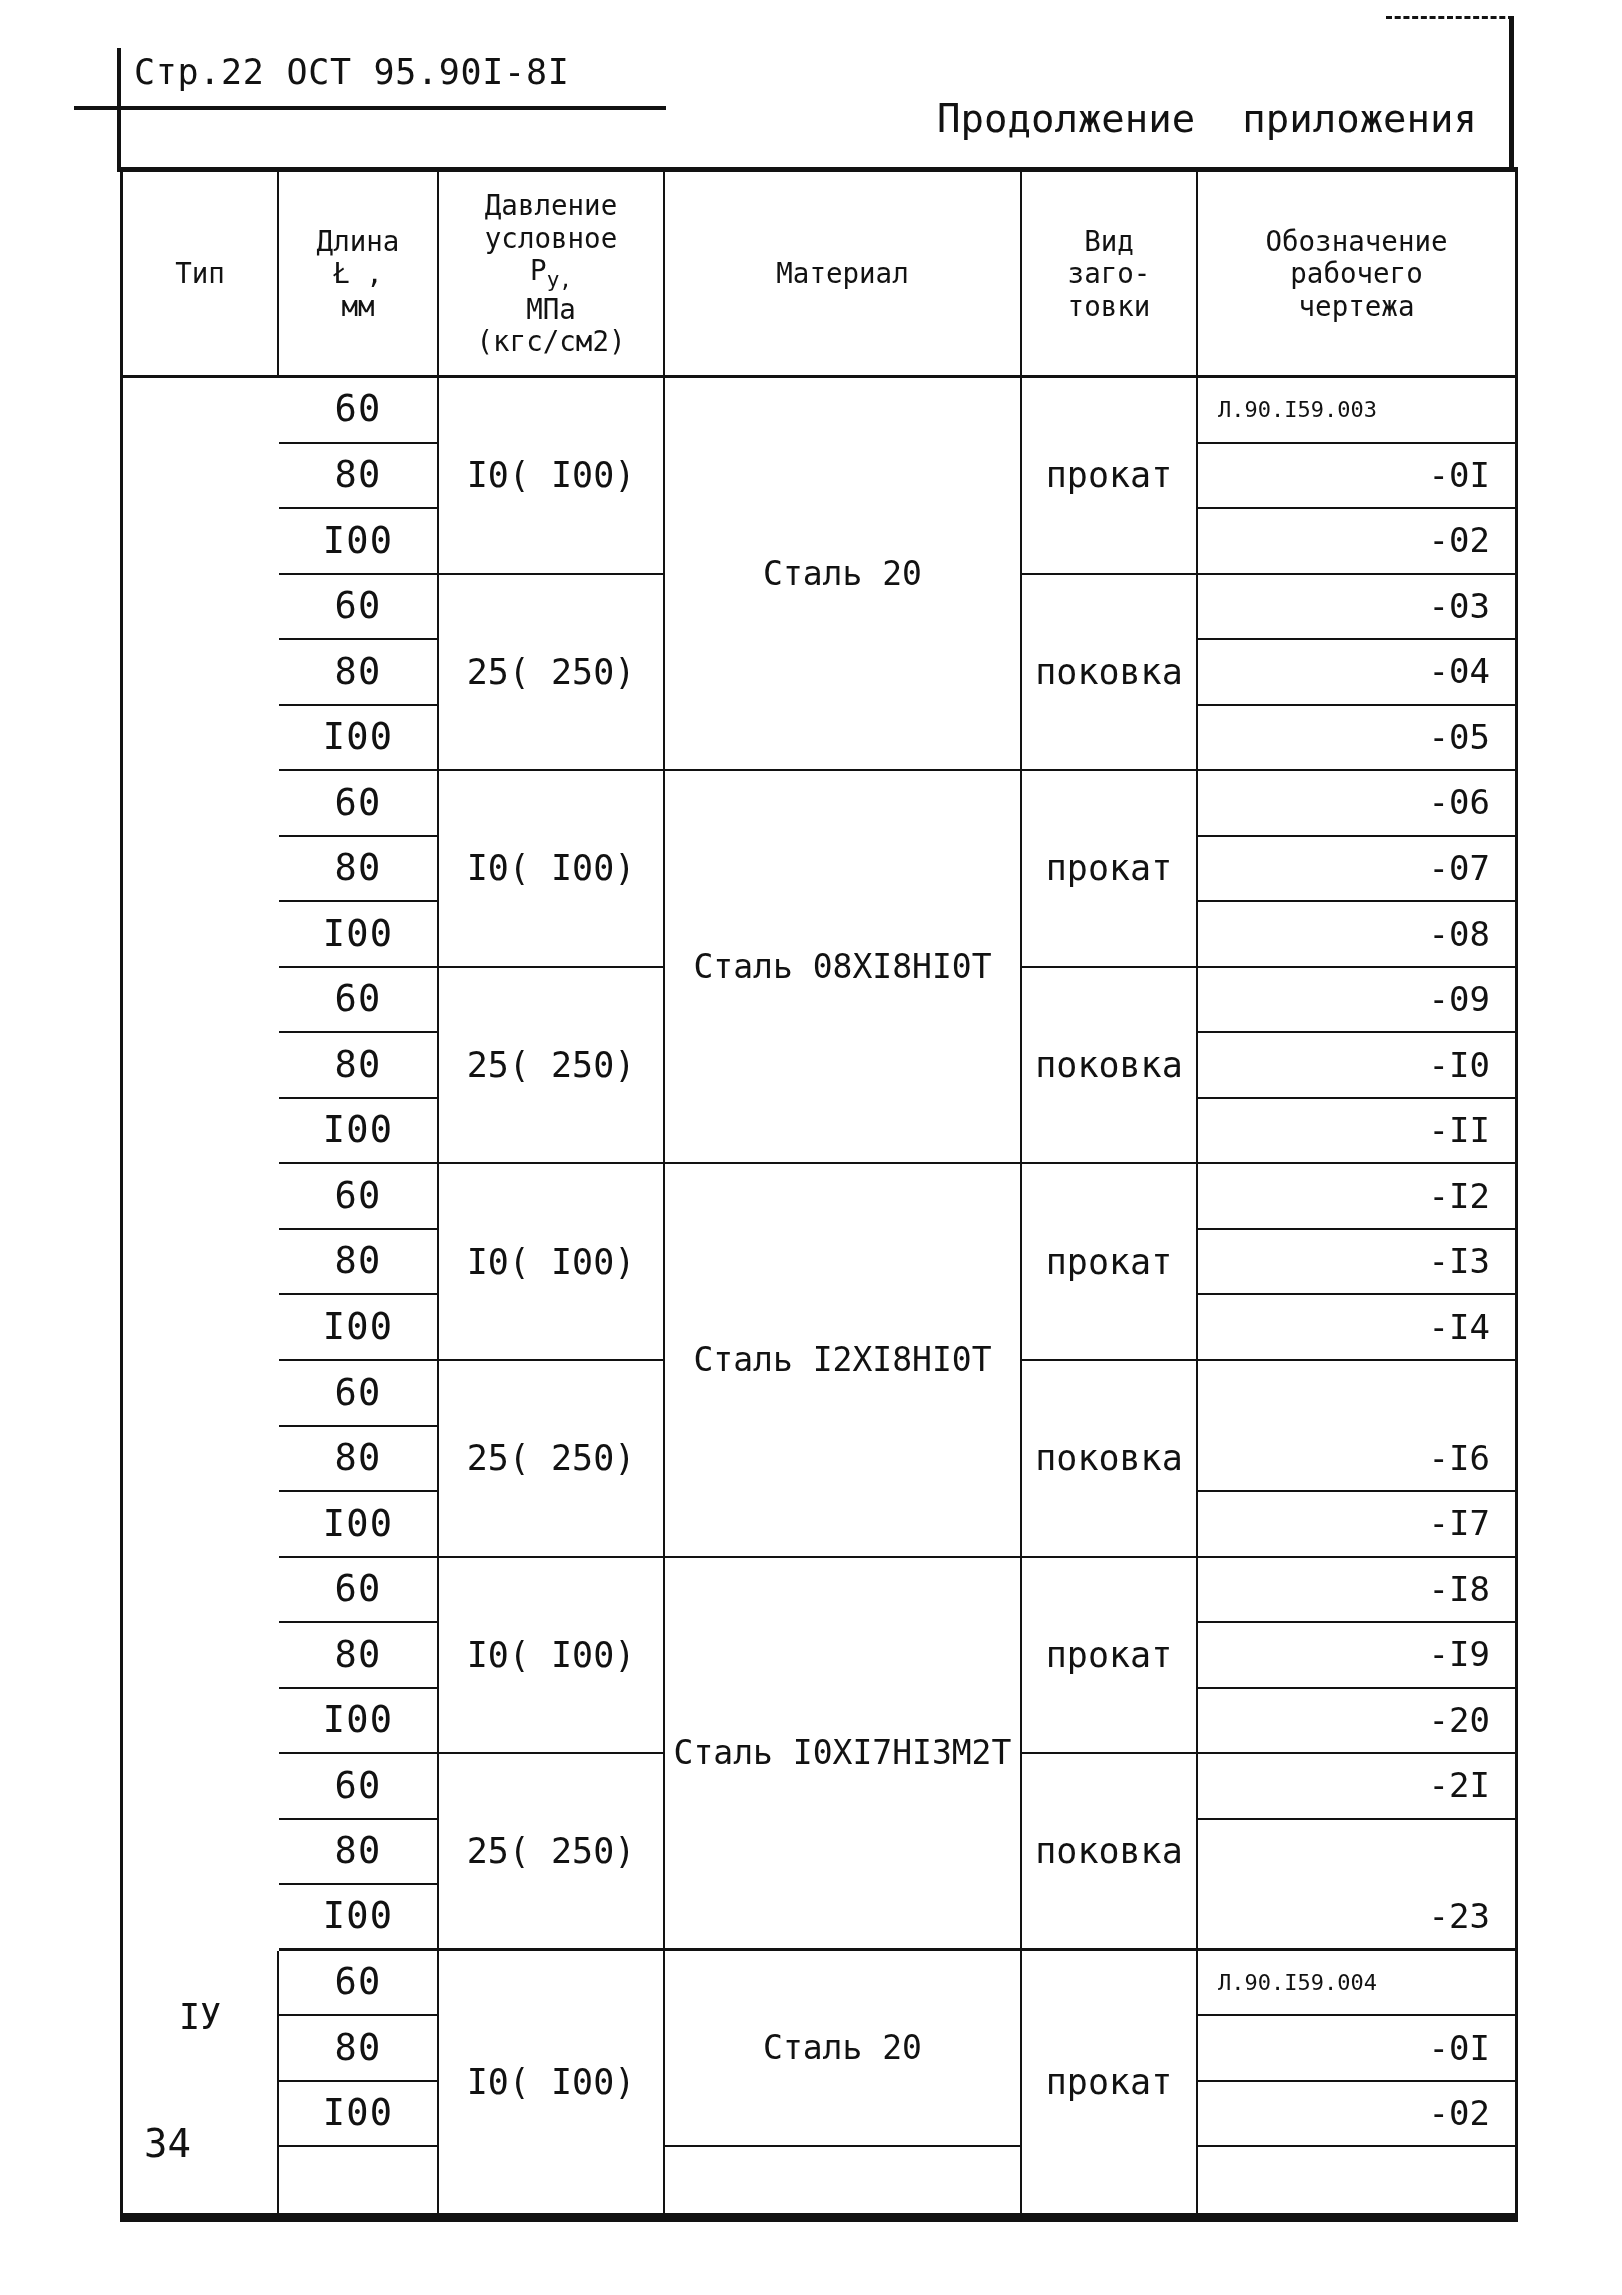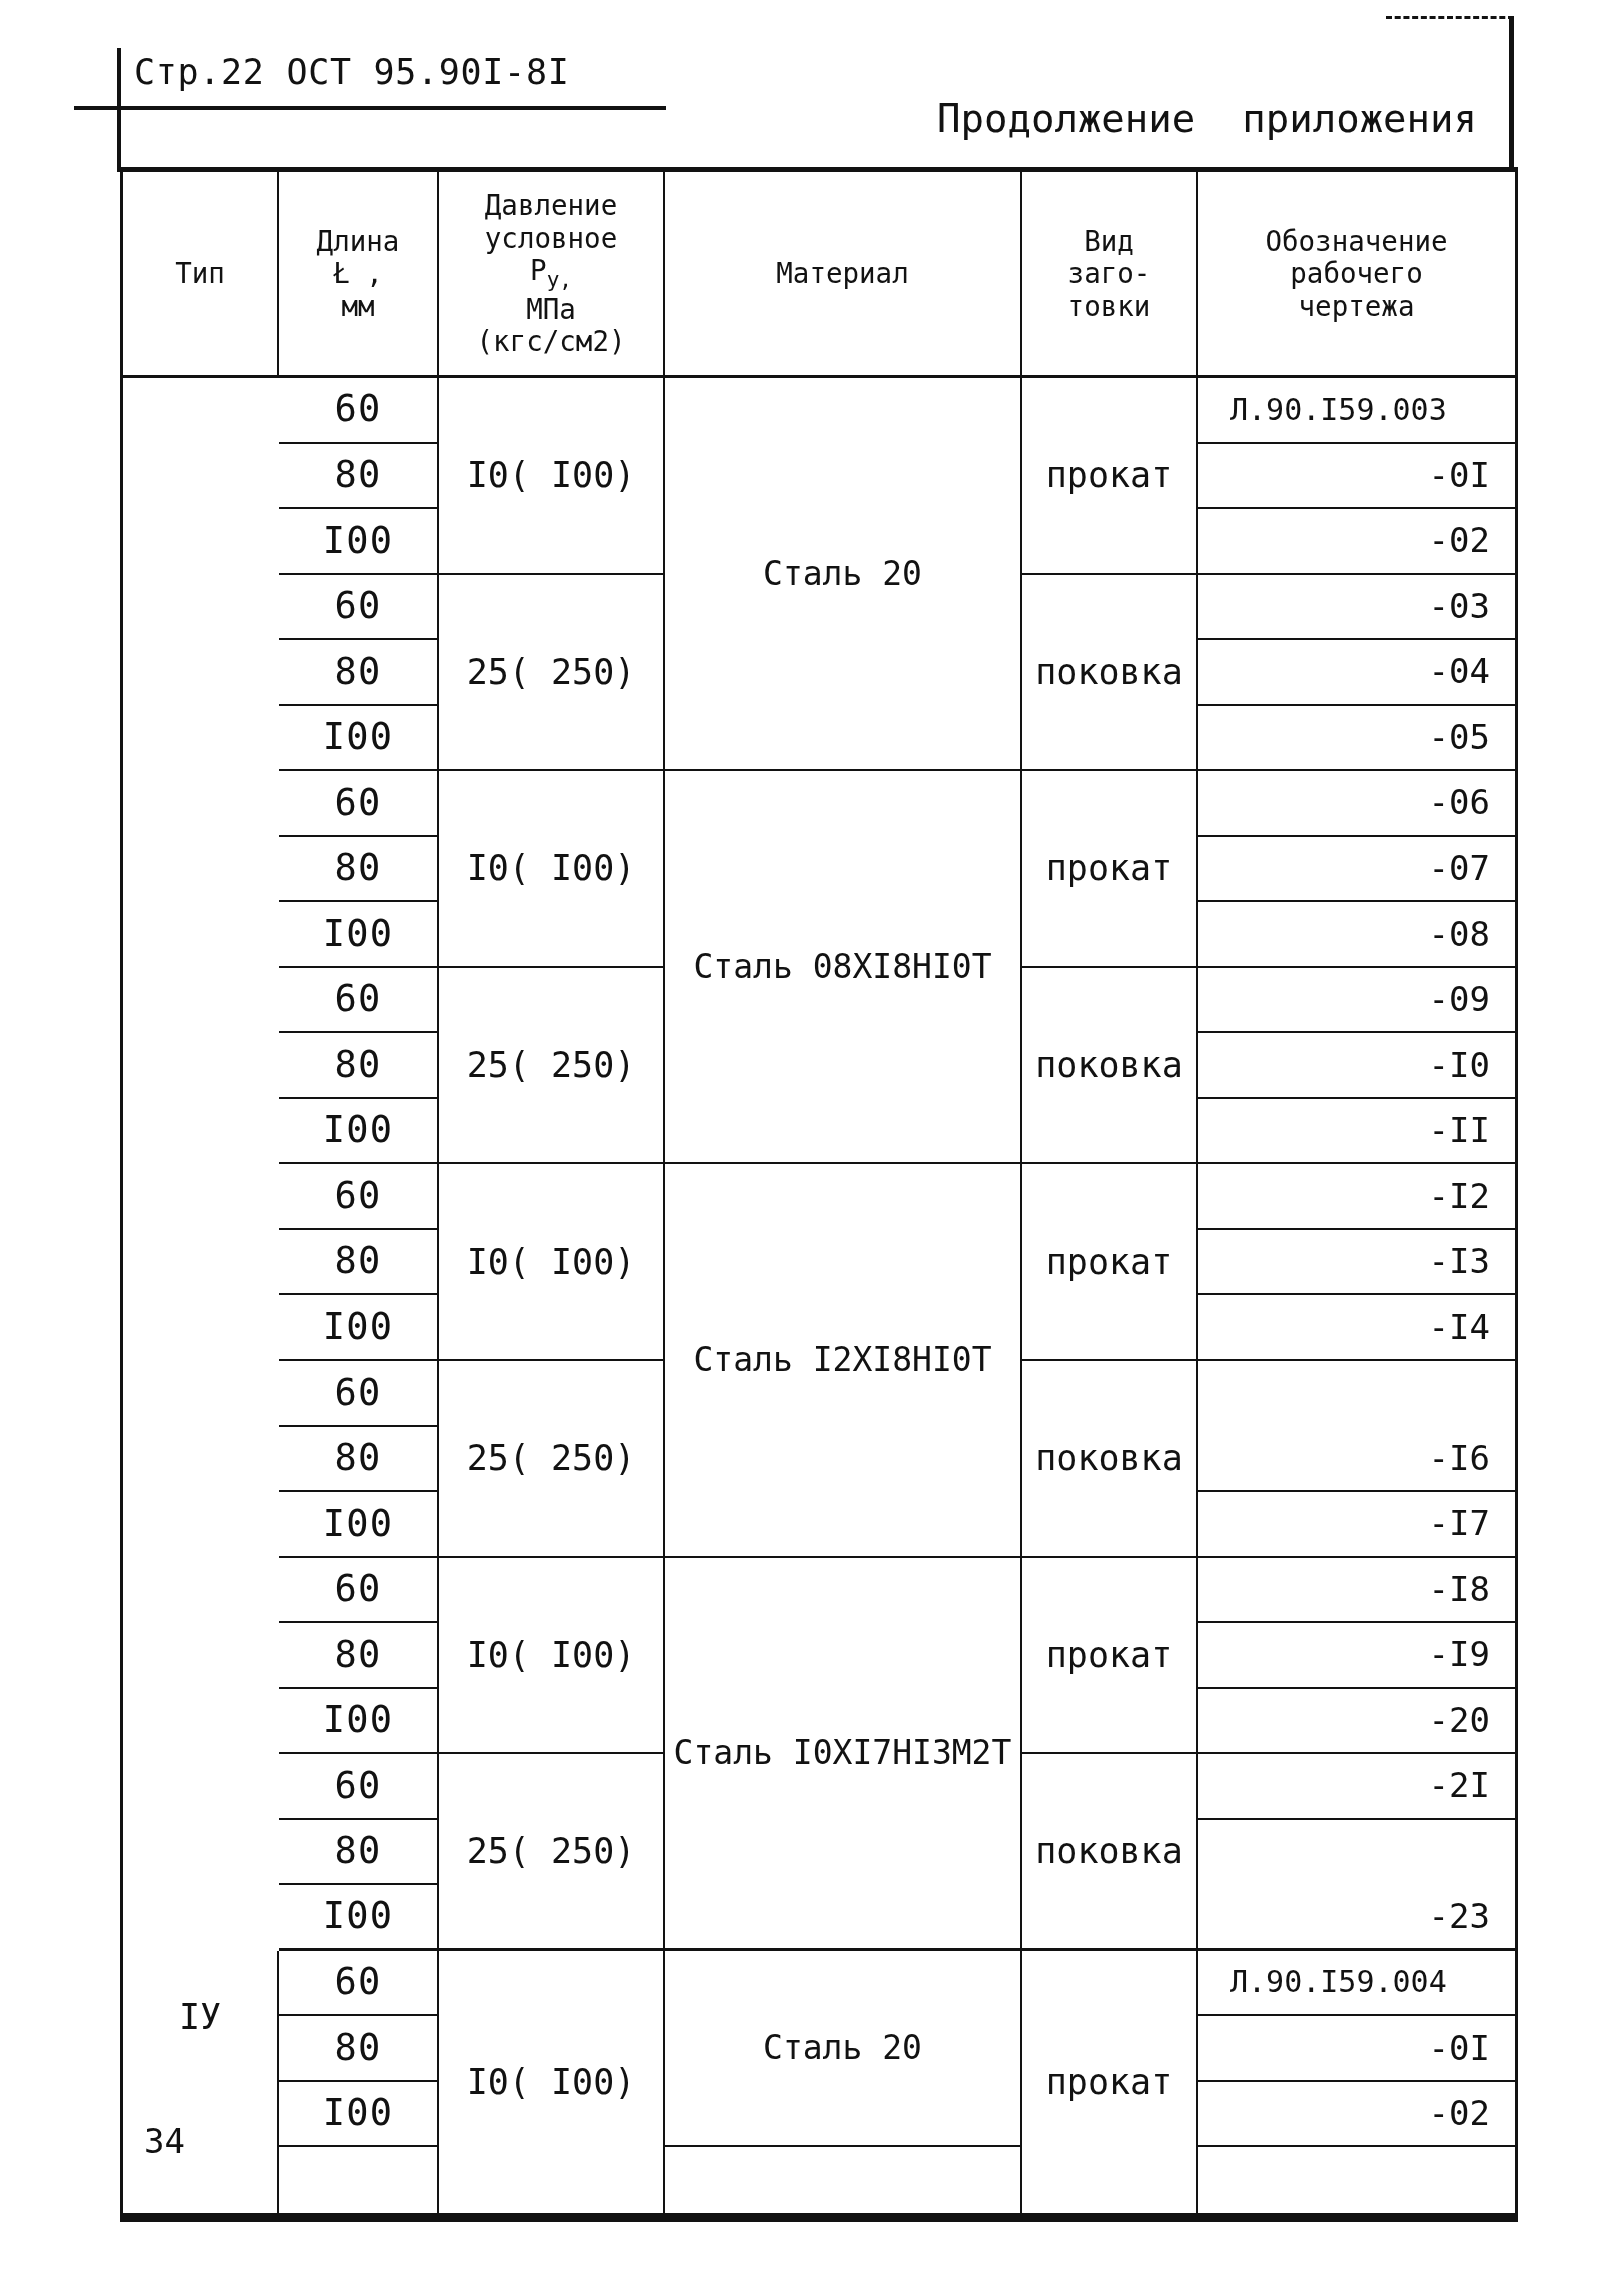--- a/index.html
+++ b/index.html
@@ -11,21 +11,21 @@
     color:#121212;
     overflow:hidden;
   }
   
   #hdr-left{position:absolute;left:134px;top:52px;font-size:35px;letter-spacing:0.7px;white-space:pre;}
   #hdr-underline{position:absolute;left:74px;top:106px;width:592px;height:3.9px;background:#121212;}
   #hdr-right{position:absolute;left:937px;top:96px;font-size:39px;white-space:pre;}
   #frame-left{position:absolute;left:117px;top:48px;width:3.9px;height:124px;background:#121212;}
   #frame-right{position:absolute;left:1509px;top:15.7px;width:4.6px;height:157px;background:#121212;}
   #frame-topright{position:absolute;left:1386px;top:15.7px;width:128px;height:0;border-top:3.9px dashed #121212;}
-  #page-number{position:absolute;left:144px;top:2121px;font-size:34px;}
+  #page-number{position:absolute;left:144px;top:2121px;font-size:39px;}
   
   #tgrid{
     position:absolute;left:120px;top:167px;
     width:1398px;height:2055px;
     box-sizing:border-box;
     display:grid;
     grid-template-columns:156px 160px 226px 357px 176px auto;
     grid-template-rows:206px repeat(28, 1fr);
     border-top:5.2px solid #121212;
     border-left:3.9px solid #121212;
@@ -43,21 +43,21 @@
   .bb{border-bottom:2px solid #121212;}
   .bb-th{border-bottom:3.3px solid #121212;}
   .hcell{border-bottom:3.9px solid #121212;flex-direction:column;font-size:27.5px;line-height:1.18;text-align:right;}
   .hsub{font-size:21px;}
   .c-type{font-size:35px;}
   .type-iv{align-items:flex-start;padding-top:46px;}
   .c-len{font-size:37px;letter-spacing:1.3px;}
   .c-pres{font-size:35px;}
   .c-mat{font-size:33px;}
   .c-blank{font-size:35px;}
-  .c-dwg-first{font-size:30px;justify-content:flex-start;padding-left:32px;}
+  .c-dwg-first{font-size:22px;justify-content:flex-start;padding-left:20px;}
   .c-dwg-num{font-size:34px;justify-content:flex-end;padding-right:25px;}
 </style>
 </head>
 <body>
 
 <div id="page">
 
   <div id="hdr-left">Стр.22 ОСТ 95.90I-8I</div>
   <div id="hdr-underline"></div>
   <div id="hdr-right">Продолжение  приложения</div>

